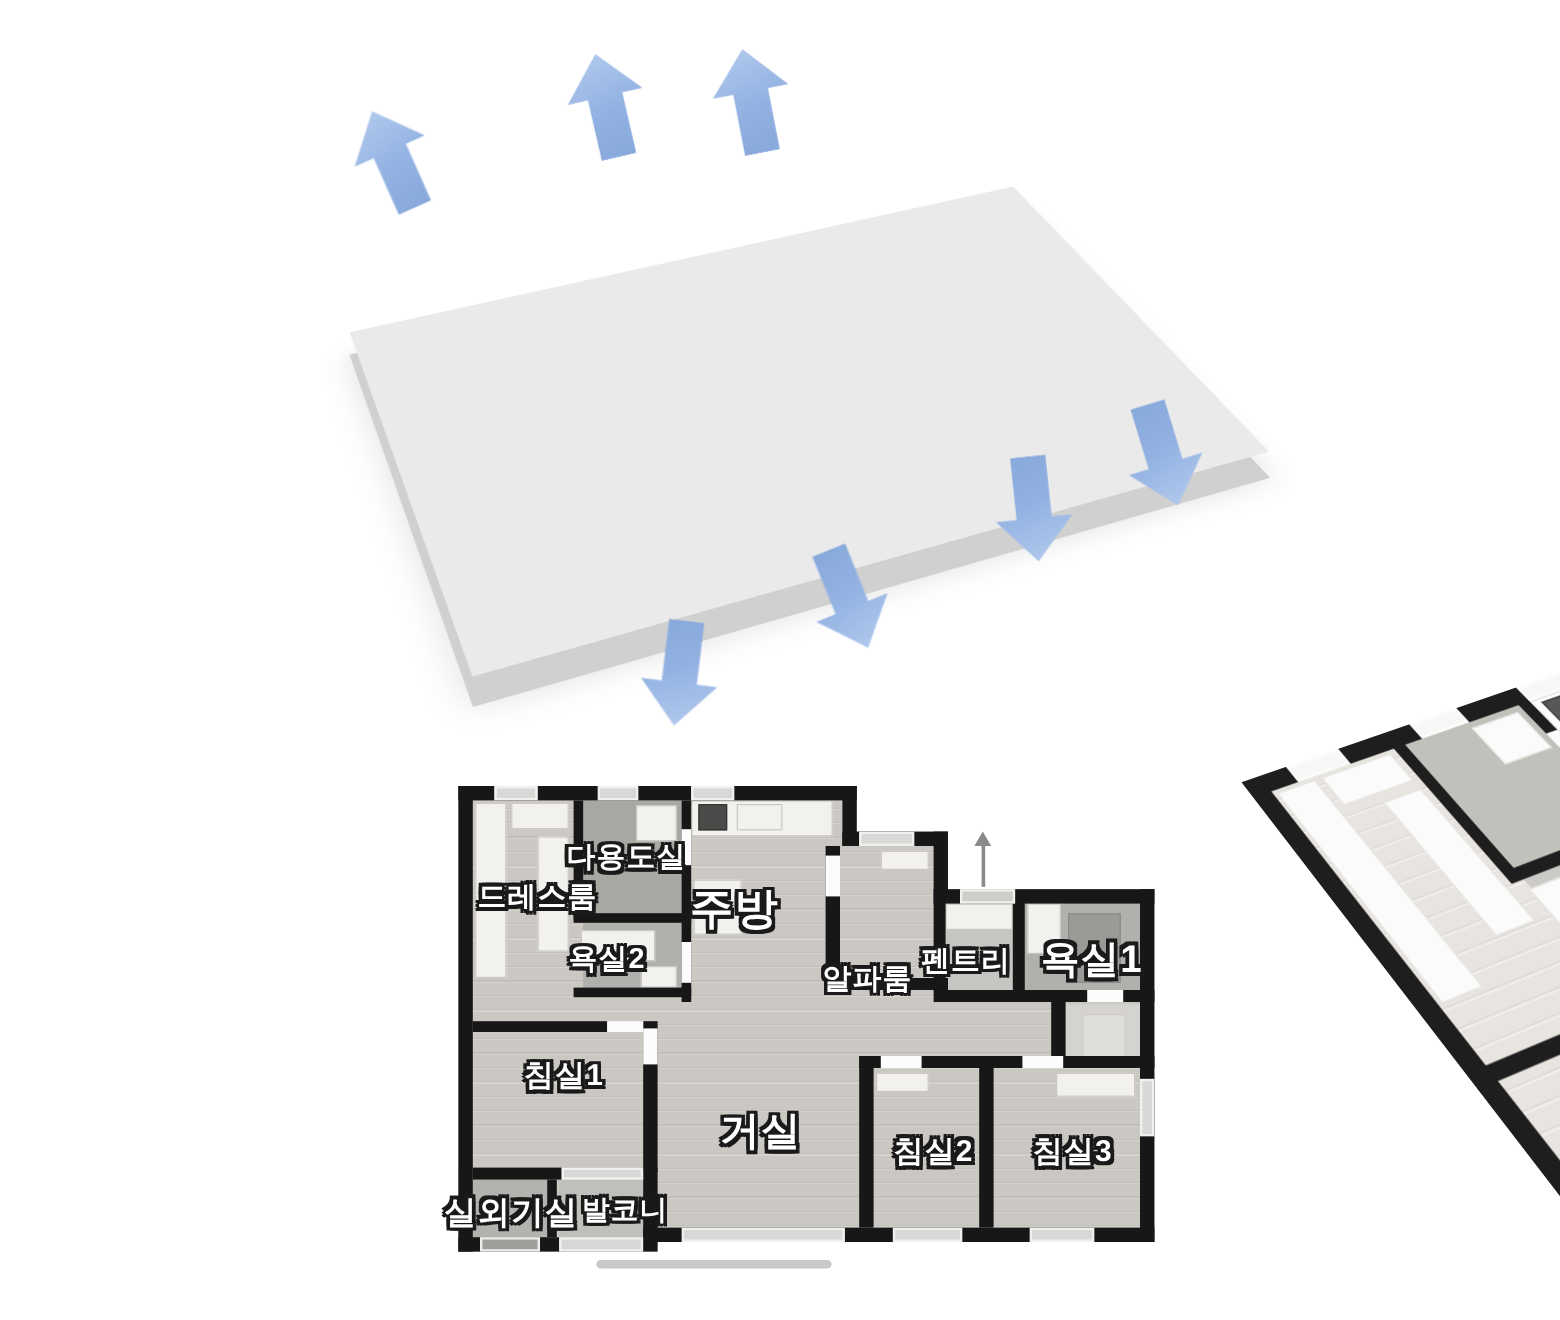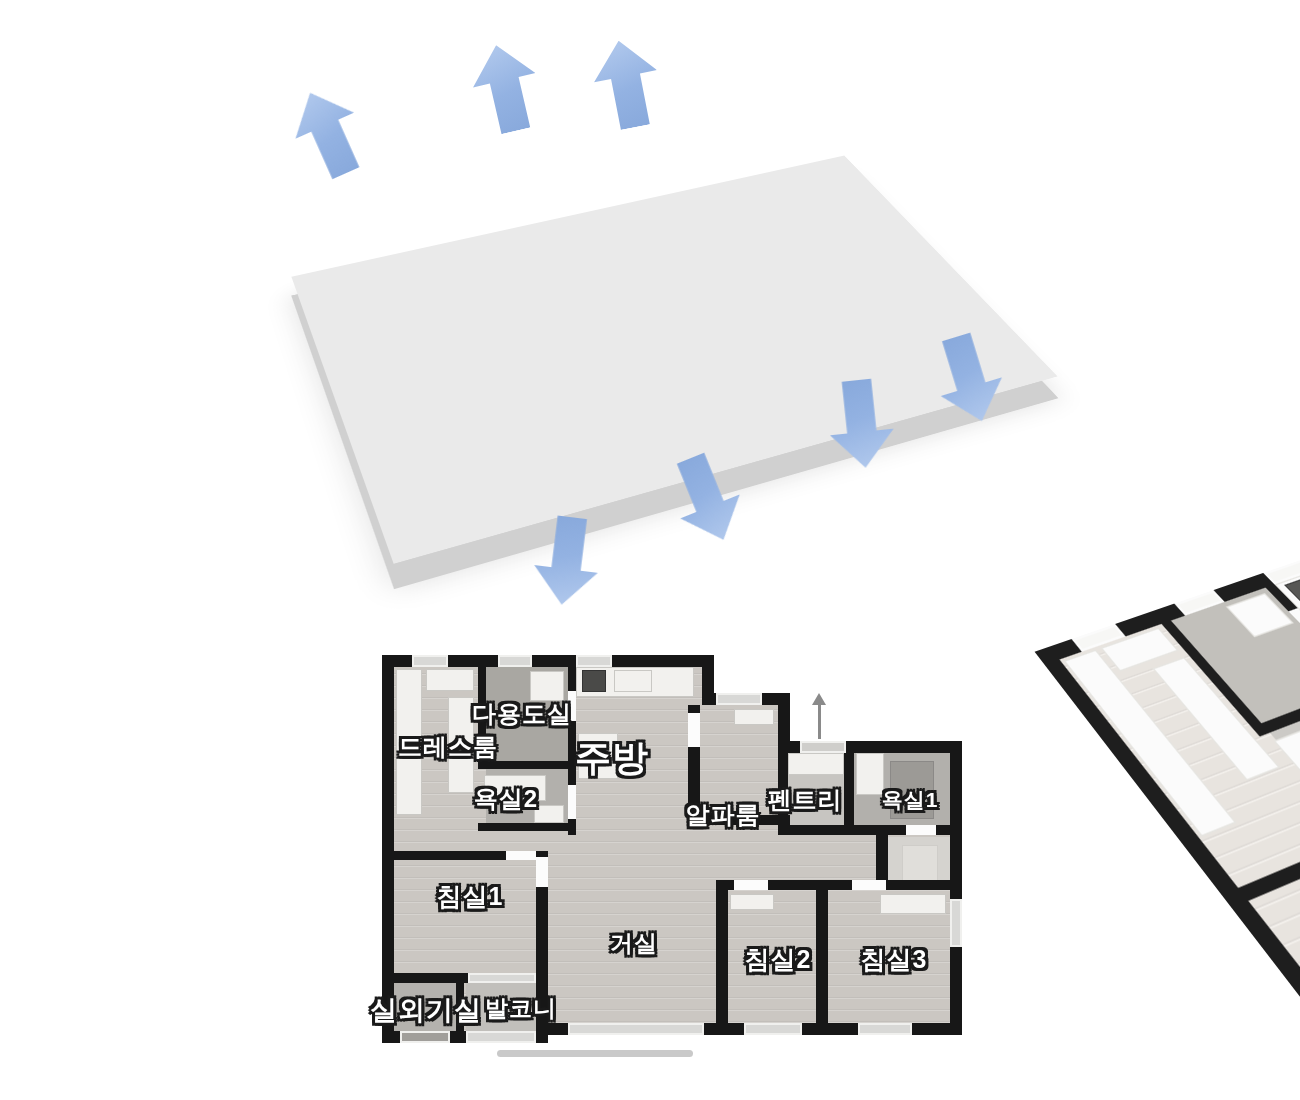--- a/index.html
+++ b/index.html
@@ -188,23 +188,23 @@
     <span class="ent-head"></span>
     <span class="ent-line"></span>
   </div>
   <div class="labels">
       <div class="room-label" style="left: 46px; top: 92px; font-size: 24px; padding-left: 40px;">드레스룸</div>
       <div class="room-label" style="left: 140px; top: 59px; font-size: 24px;">다용도실</div>
       <div class="room-label" style="left: 230px; top: 103px; font-size: 36px;">주방</div>
       <div class="room-label" style="left: 124px; top: 144px; font-size: 24px;">욕실2</div>
       <div class="room-label" style="left: 341px; top: 120px; font-size: 24px; margin-top: 40px;">알파룸</div>
       <div class="room-label" style="left: 423px; top: 145px; font-size: 24px;">펜트리</div>
-      <div class="room-label" style="left: 528px; top: 145px; font-size: 21px;">욕실1</div>
+      <div class="room-label" style="left: 528px; top: 145px; font-size: 32px;">욕실1</div>
       <div class="room-label" style="left: 88px; top: 241px; font-size: 25px;">침실1</div>
-      <div class="room-label" style="left: 252px; top: 288px; font-size: 23px; font-family: Liberation Mono, monospace;">거실</div>
+      <div class="room-label" style="left: 252px; top: 288px; font-size: 33px; font-family: Liberation Mono, monospace;">거실</div>
       <div class="room-label" style="left: 396px; top: 304px; font-size: 25px;">침실2</div>
       <div class="room-label" style="left: 512px; top: 304px; font-size: 25px;">침실3</div>
       <div class="room-label" style="left: 44px; top: 355px; font-size: 27px;">실외기실</div>
       <div class="room-label" style="left: 139px; top: 353px; font-size: 23px;">발코니</div>
     </div>
 </div>
 
 <div class="shadow-bar" style="left:497px;top:1050px;width:196px;height:7px"></div>
 
 </body></html>

